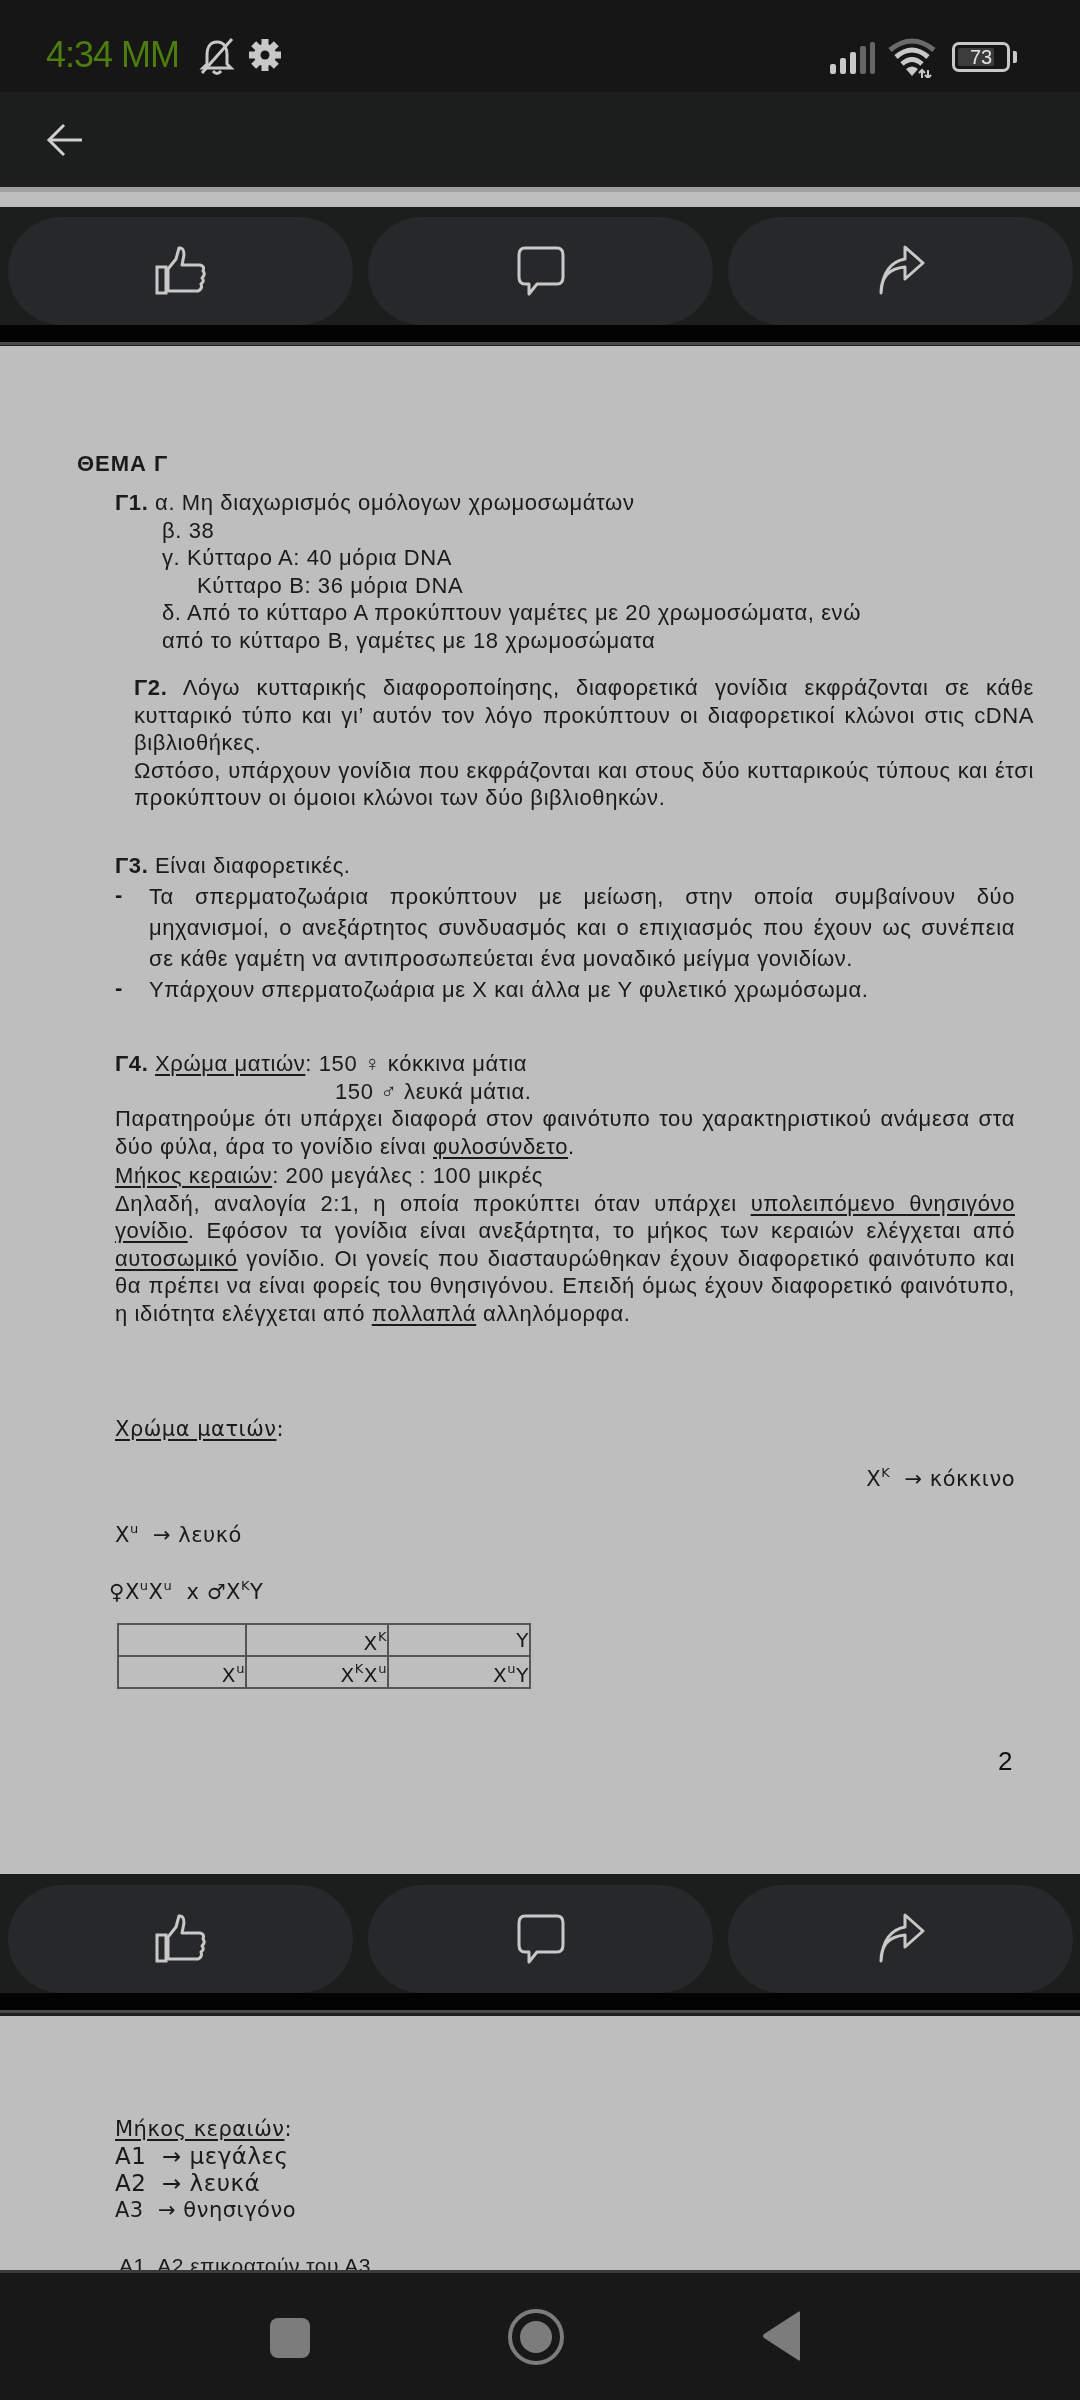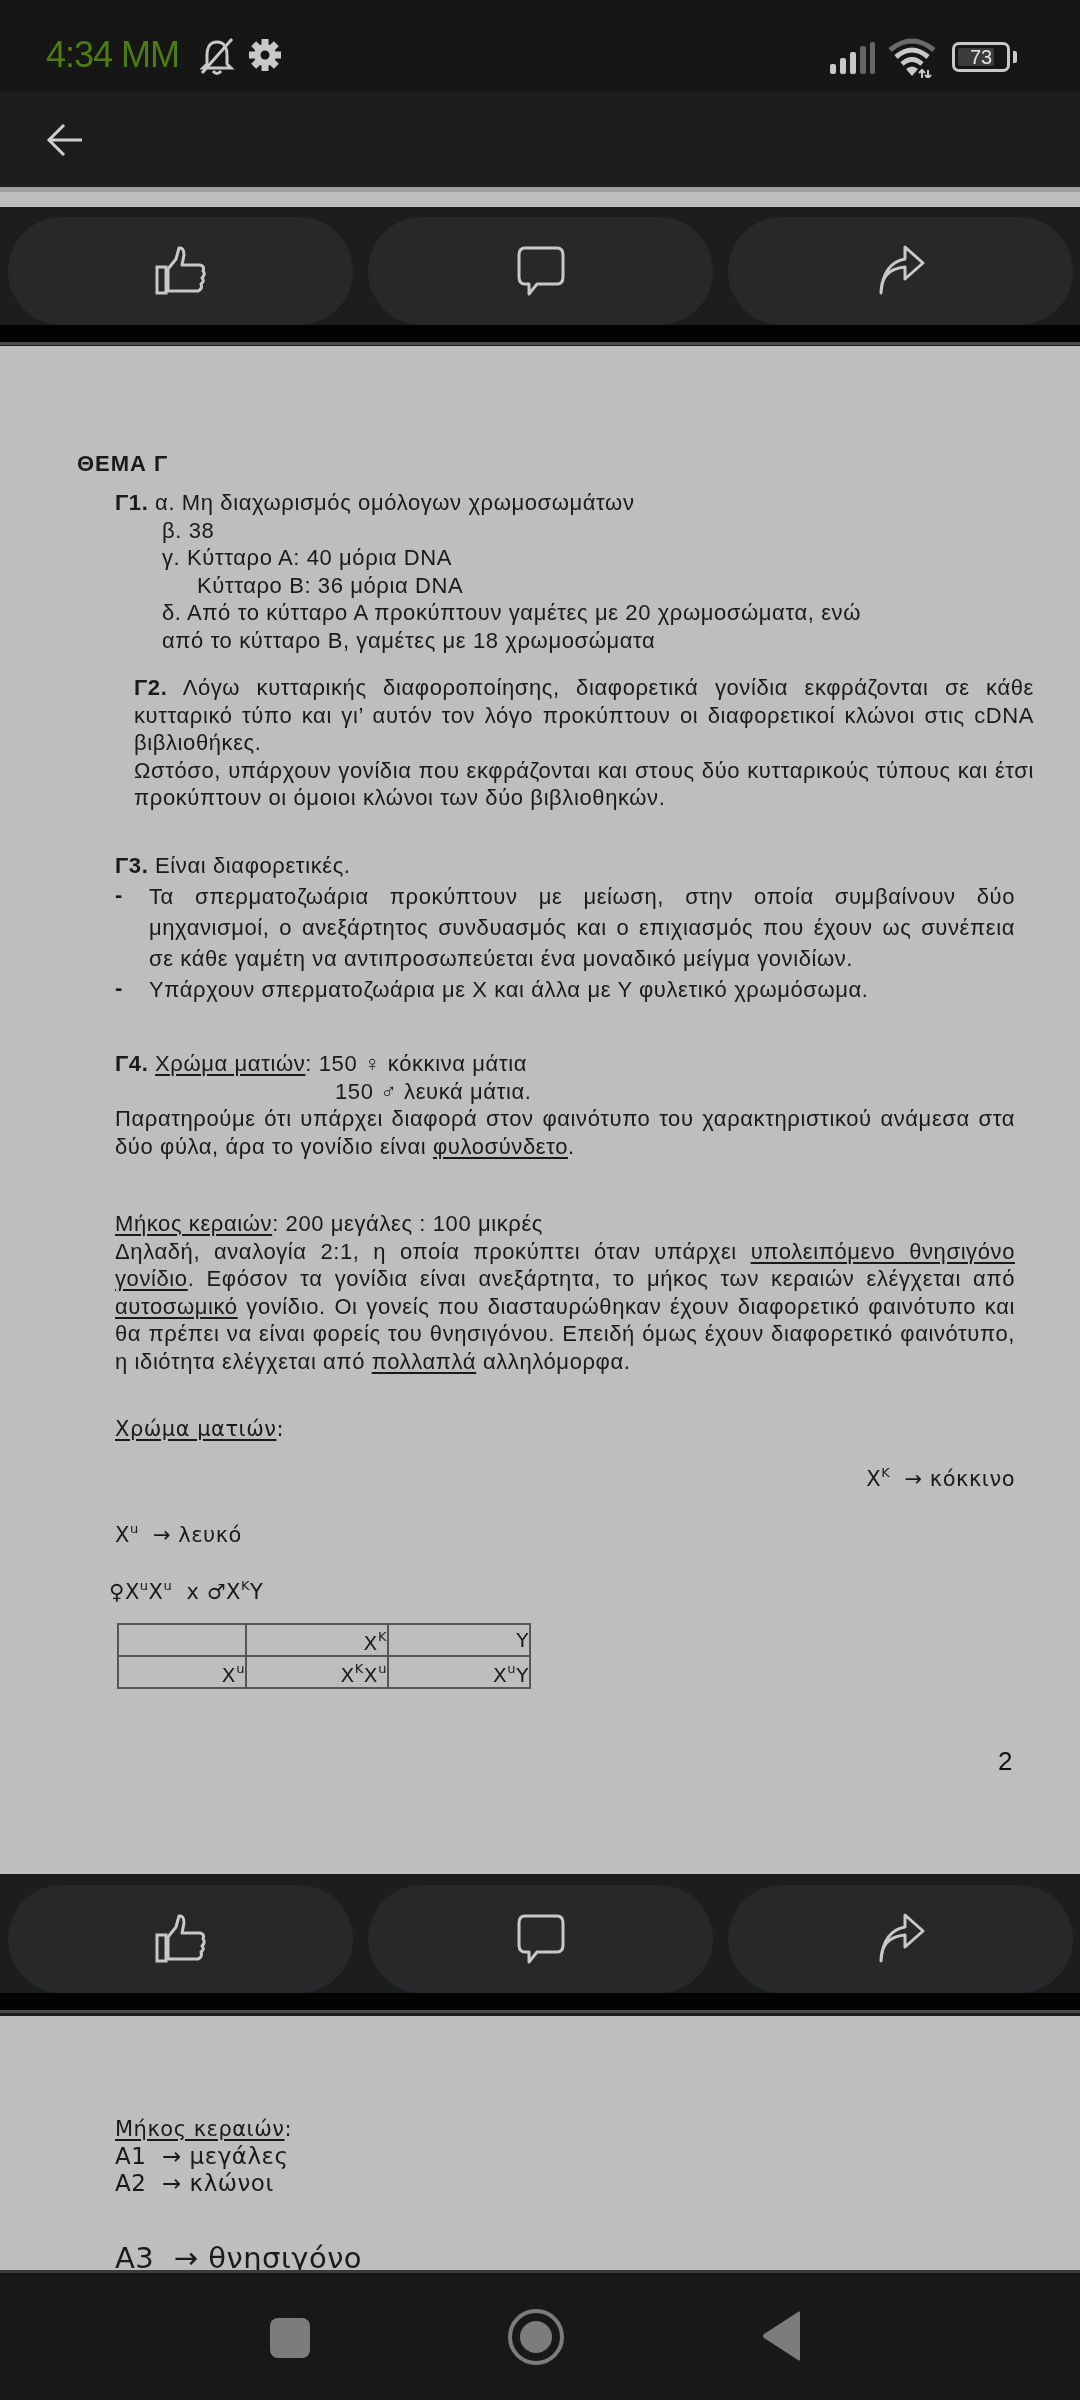--- a/index.html
+++ b/index.html
@@ -166,21 +166,21 @@
         <span class="txt">Υπάρχουν σπερματοζωάρια με Χ και άλλα με Υ φυλετικό χρωμόσωμα.</span>
       </div>
     </div>
 
     <div class="block" style="top:704px;">
       <span class="r"><span class="b">Γ4.</span> <span class="u">Χρώμα ματιών</span><span>:</span> <span>150 ♀ κόκκινα μάτια</span></span>
       <span class="r" style="padding-left:220px;">150 ♂ λευκά μάτια.</span>
       <div class="just"><span>Παρατηρούμε ότι υπάρχει διαφορά στον φαινότυπο του χαρακτηριστικού ανάμεσα στα δύο φύλα, άρα το γονίδιο είναι </span><span class="u">φυλοσύνδετο</span><span>.</span></div>
     </div>
 
-    <div class="block" style="top:864px;">
+    <div class="block" style="top:816px;">
       <span class="r"><span class="u">Μήκος κεραιών</span><span>: 200 μεγάλες : 100 μικρές</span></span>
       <div class="just"><span>Δηλαδή, αναλογία 2:1, η οποία προκύπτει όταν υπάρχει </span><span class="u">υπολειπόμενο θνησιγόνο γονίδιο</span><span>. Εφόσον τα γονίδια είναι ανεξάρτητα, το μήκος των κεραιών ελέγχεται από </span><span class="u">αυτοσωμικό</span><span> γονίδιο. Οι γονείς που διασταυρώθηκαν έχουν διαφορετικό φαινότυπο και θα πρέπει να είναι φορείς του θνησιγόνου. Επειδή όμως έχουν διαφορετικό φαινότυπο, η ιδιότητα ελέγχεται από </span><span class="u">πολλαπλά</span><span> αλληλόμορφα.</span></div>
     </div>
 
     <div class="block genet" style="top:1070px;">
       <span class="r u" style="display:inline;">Χρώμα ματιών</span><span>:</span>
       <div style="margin-top:15px;text-align:right;"><span>Χ</span><sup>Κ</sup>&nbsp;&nbsp;<span>→  κόκκινο</span></div>
       <div style="margin-top:22px;"><span>Χ</span><sup>u</sup>&nbsp;&nbsp;<span>→  λευκό</span></div>
       <div style="margin-top:22px; margin-left:-6px;">
         <span>♀</span><span>Χ</span><sup>u</sup><span>Χ</span><sup>u</sup>&nbsp;&nbsp;<span>x</span>&nbsp;<span>♂</span><span>Χ</span><sup>Κ</sup><span>Υ</span>
@@ -223,22 +223,22 @@
       <path d="M6 48 Q6 24 30 22 L30 34 L48 18 L30 2 L30 14 Q8 18 6 48 Z" fill="none" stroke="#c8c8c8" stroke-width="3" stroke-linejoin="round"></path>
     </svg>
   </div>
 </div>
 <div class="black-band" style="top:1993px;"></div>
 
 <div class="page page2">
   <div class="block genet" style="top:100px; line-height:27px;">
     <span class="u">Μήκος κεραιών</span><span>:</span>
     <div style="font-size:23px;"><span>Α1</span>&nbsp;&nbsp;<span>→ μεγάλες</span></div>
-    <div style="font-size:23px;"><span>Α2</span>&nbsp;&nbsp;<span>→ κλώνοι</span></div>
-    <div style="font-size:29px;margin-top:48px;"><span>Α3</span>&nbsp;&nbsp;<span>→ θνησιγόνο</span></div>
+    <div style="font-size:23px;"><span>Α2</span>&nbsp;&nbsp;<span>→ λευκά</span></div>
+    <div style="font-size:21px;"><span>Α3</span>&nbsp;&nbsp;<span>→ θνησιγόνο</span></div>
     <div style="margin-top:28px; padding-left:4px; font-family:'Liberation Sans', sans-serif;">Α1, Α2 επικρατούν του Α3</div>
   </div>
 </div>
 
 <div class="navbar">
   <svg class="nb" style="left:268px; top:43px;" width="44" height="44" viewBox="0 0 44 44">
     <rect x="2" y="2" width="40" height="40" rx="8" fill="#7c7c7c"></rect>
   </svg>
   <svg class="nb" style="left:506px; top:34px;" width="60" height="60" viewBox="0 0 60 60">
     <circle cx="30" cy="30" r="26" fill="none" stroke="#7c7c7c" stroke-width="4"></circle>

